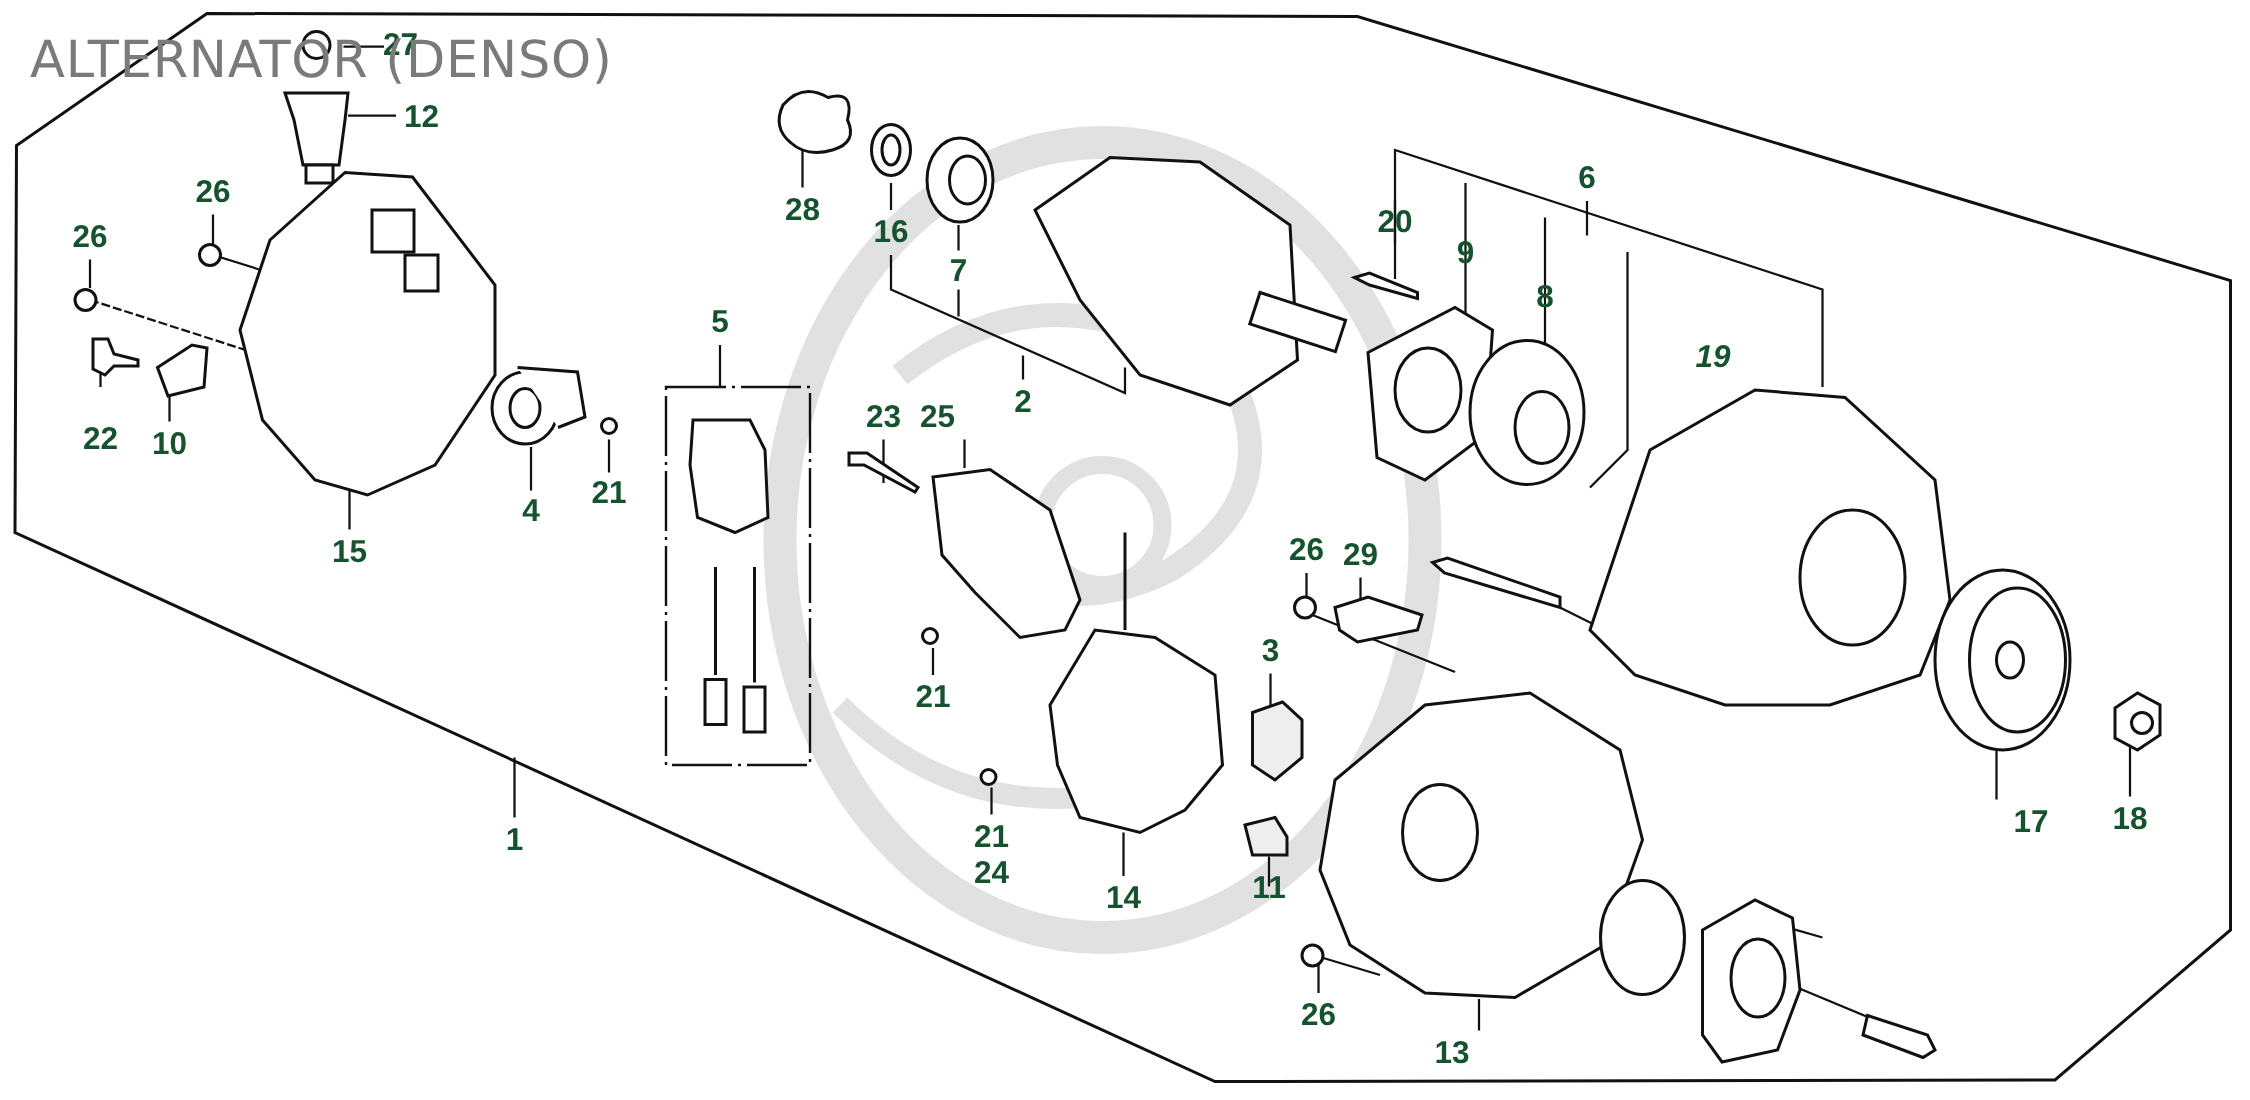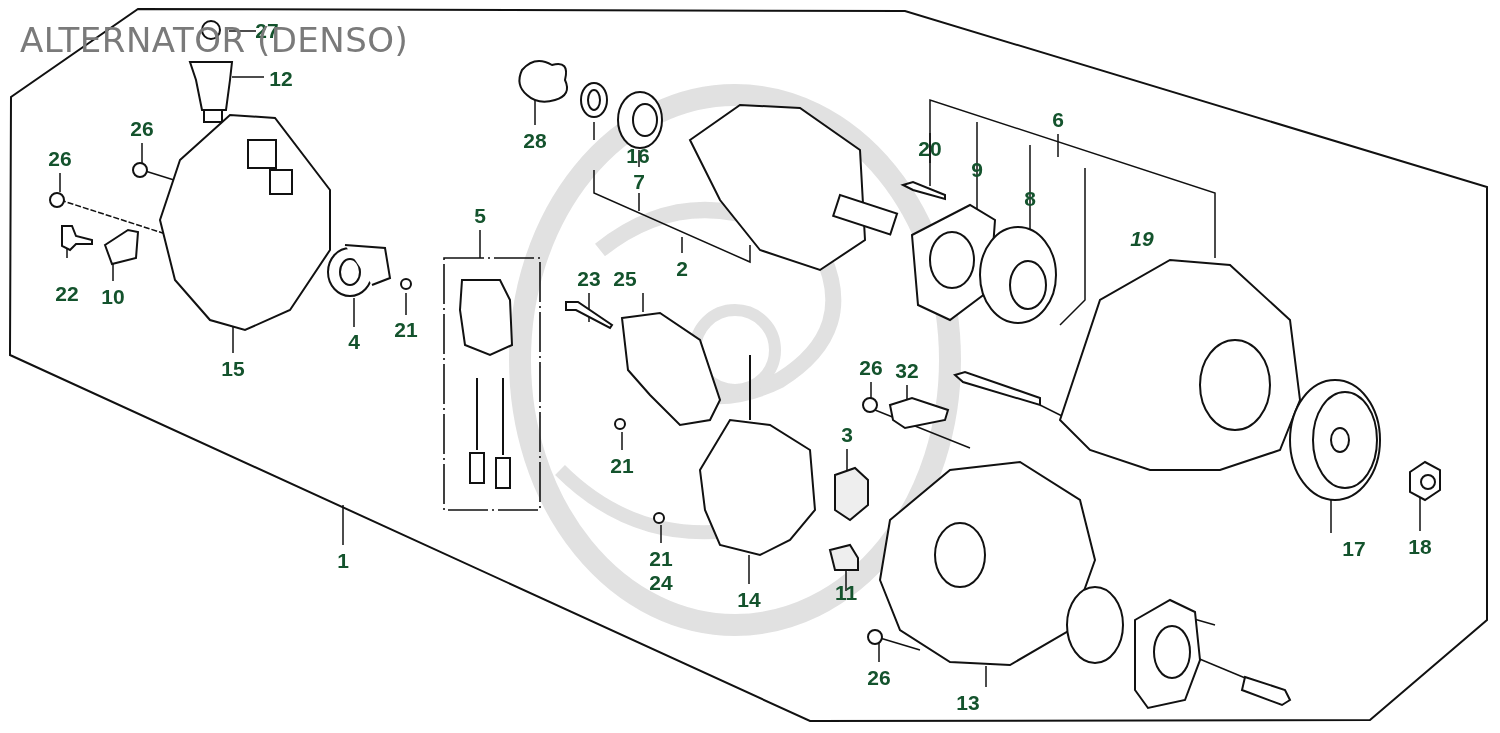--- a/index.html
+++ b/index.html
@@ -171,34 +171,34 @@
       <div class="callout" style="left: 267px; top: 30px;">27</div>
       <div class="callout" style="left: 281px; top: 78px;">12</div>
       <div class="callout" style="left: 142px; top: 128px;">26</div>
       <div class="callout" style="left: 60px; top: 158px;">26</div>
       <div class="callout" style="left: 67px; top: 273px; margin-top: 20px;">22</div>
       <div class="callout" style="left: 113px; top: 296px;">10</div>
       <div class="callout" style="left: 233px; top: 368px;">15</div>
       <div class="callout" style="left: 354px; top: 341px;">4</div>
       <div class="callout" style="left: 406px; top: 329px;">21</div>
       <div class="callout" style="left: 535px; top: 140px;">28</div>
-      <div class="callout" style="left: 594px; top: 155px; margin-left: 44px;">16</div>
+      <div class="callout" style="left: 594px; top: 155px;">16</div>
       <div class="callout" style="left: 639px; top: 181px;">7</div>
       <div class="callout" style="left: 682px; top: 268px;">2</div>
       <div class="callout" style="left: 480px; top: 215px;">5</div>
       <div class="callout" style="left: 589px; top: 278px;">23</div>
       <div class="callout" style="left: 625px; top: 278px;">25</div>
       <div class="callout" style="left: 622px; top: 465px;">21</div>
       <div class="callout" style="left: 661px; top: 558px;">21</div>
       <div class="callout" style="left: 661px; top: 582px;">24</div>
       <div class="callout" style="left: 749px; top: 599px;">14</div>
       <div class="callout" style="left: 847px; top: 434px;">3</div>
       <div class="callout" style="left: 846px; top: 592px;">11</div>
       <div class="callout" style="left: 871px; top: 367px;">26</div>
-      <div class="callout" style="left: 907px; top: 370px;">32</div>
+      <div class="callout" style="left: 907px; top: 370px;">29</div>
       <div class="callout" style="left: 930px; top: 148px;">20</div>
       <div class="callout" style="left: 977px; top: 169px;">9</div>
       <div class="callout" style="left: 1030px; top: 198px;">8</div>
       <div class="callout" style="left: 1058px; top: 119px;">6</div>
       <div class="callout" style="left: 1142px; top: 238px; font-style: italic;">19</div>
       <div class="callout" style="left: 1331px; top: 548px; margin-left: 23px;">17</div>
       <div class="callout" style="left: 1420px; top: 546px;">18</div>
       <div class="callout" style="left: 879px; top: 677px;">26</div>
       <div class="callout" style="left: 968px; top: 702px; text-align: right;">13</div>
       <div class="callout" style="left: 343px; top: 560px;">1</div>

